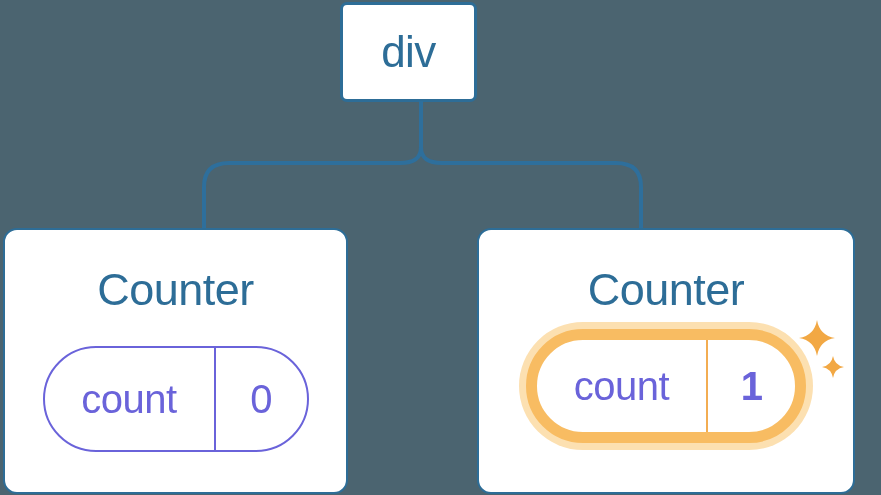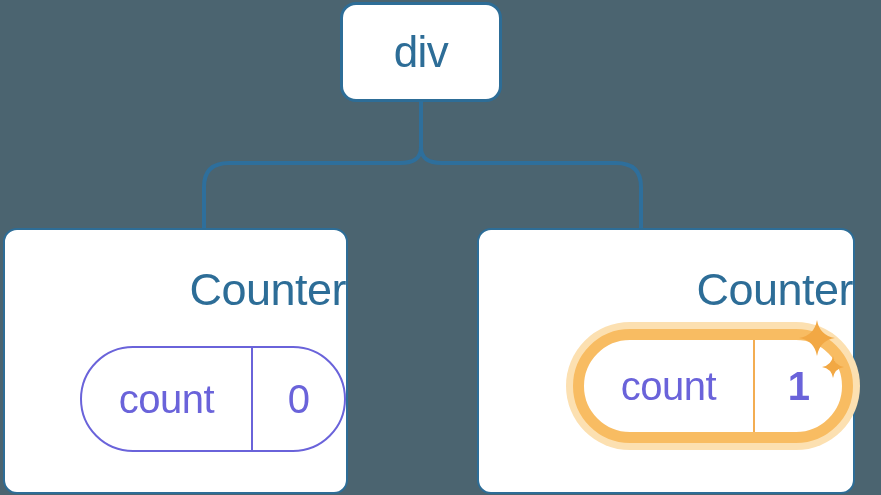--- a/index.html
+++ b/index.html
@@ -5,40 +5,40 @@
   html,body{margin:0;padding:0;background:#4b6470;}
   .stage{
     position:relative;width:881px;height:495px;overflow:hidden;
     background:var(--background,#4b6470);
     font-family:"Liberation Sans", sans-serif;
     -webkit-font-smoothing:antialiased;
   }
   .stage *{box-sizing:border-box;}
   
   .root-node{
-    position:absolute;left:340px;top:2px;width:162px;height:100px;
+    position:absolute;left:340px;top:2px;width:137px;height:100px;
     background:var(--card,#fff);
     border:3px solid var(--blue,#2d6d97);
-    border-radius:16px;
+    border-radius:7px;
     display:flex;align-items:center;justify-content:center;
   }
   .root-label{
     font-size:44px;line-height:1;font-weight:500;
     color:var(--blue,#2d6d97);letter-spacing:-0.5px;
   }
   
   .connector-svg{position:absolute;left:0;top:0;width:881px;height:495px;pointer-events:none;}
   .connector{stroke:var(--line_blue,#2e6f9c);stroke-width:4;fill:none;}
   
   .card{
     position:absolute;top:228px;height:266px;
     background:var(--card,#fff);
     border:2.5px solid var(--blue,#2d6d97);
     border-radius:14px;
-    display:flex;flex-direction:column;align-items:flex-end;
+    display:flex;flex-direction:column;align-items:center;
   }
   .card-left{left:3px;width:345px;}
   .card-right{left:477px;width:378px;}
   .card-title{
     margin-top:38px;font-size:45px;line-height:44px;font-weight:500;
     color:var(--blue,#2d6d97);letter-spacing:-0.5px;
   }
   
   .pill{display:flex;align-items:stretch;background:var(--card,#fff);}
   .pill-plain{

